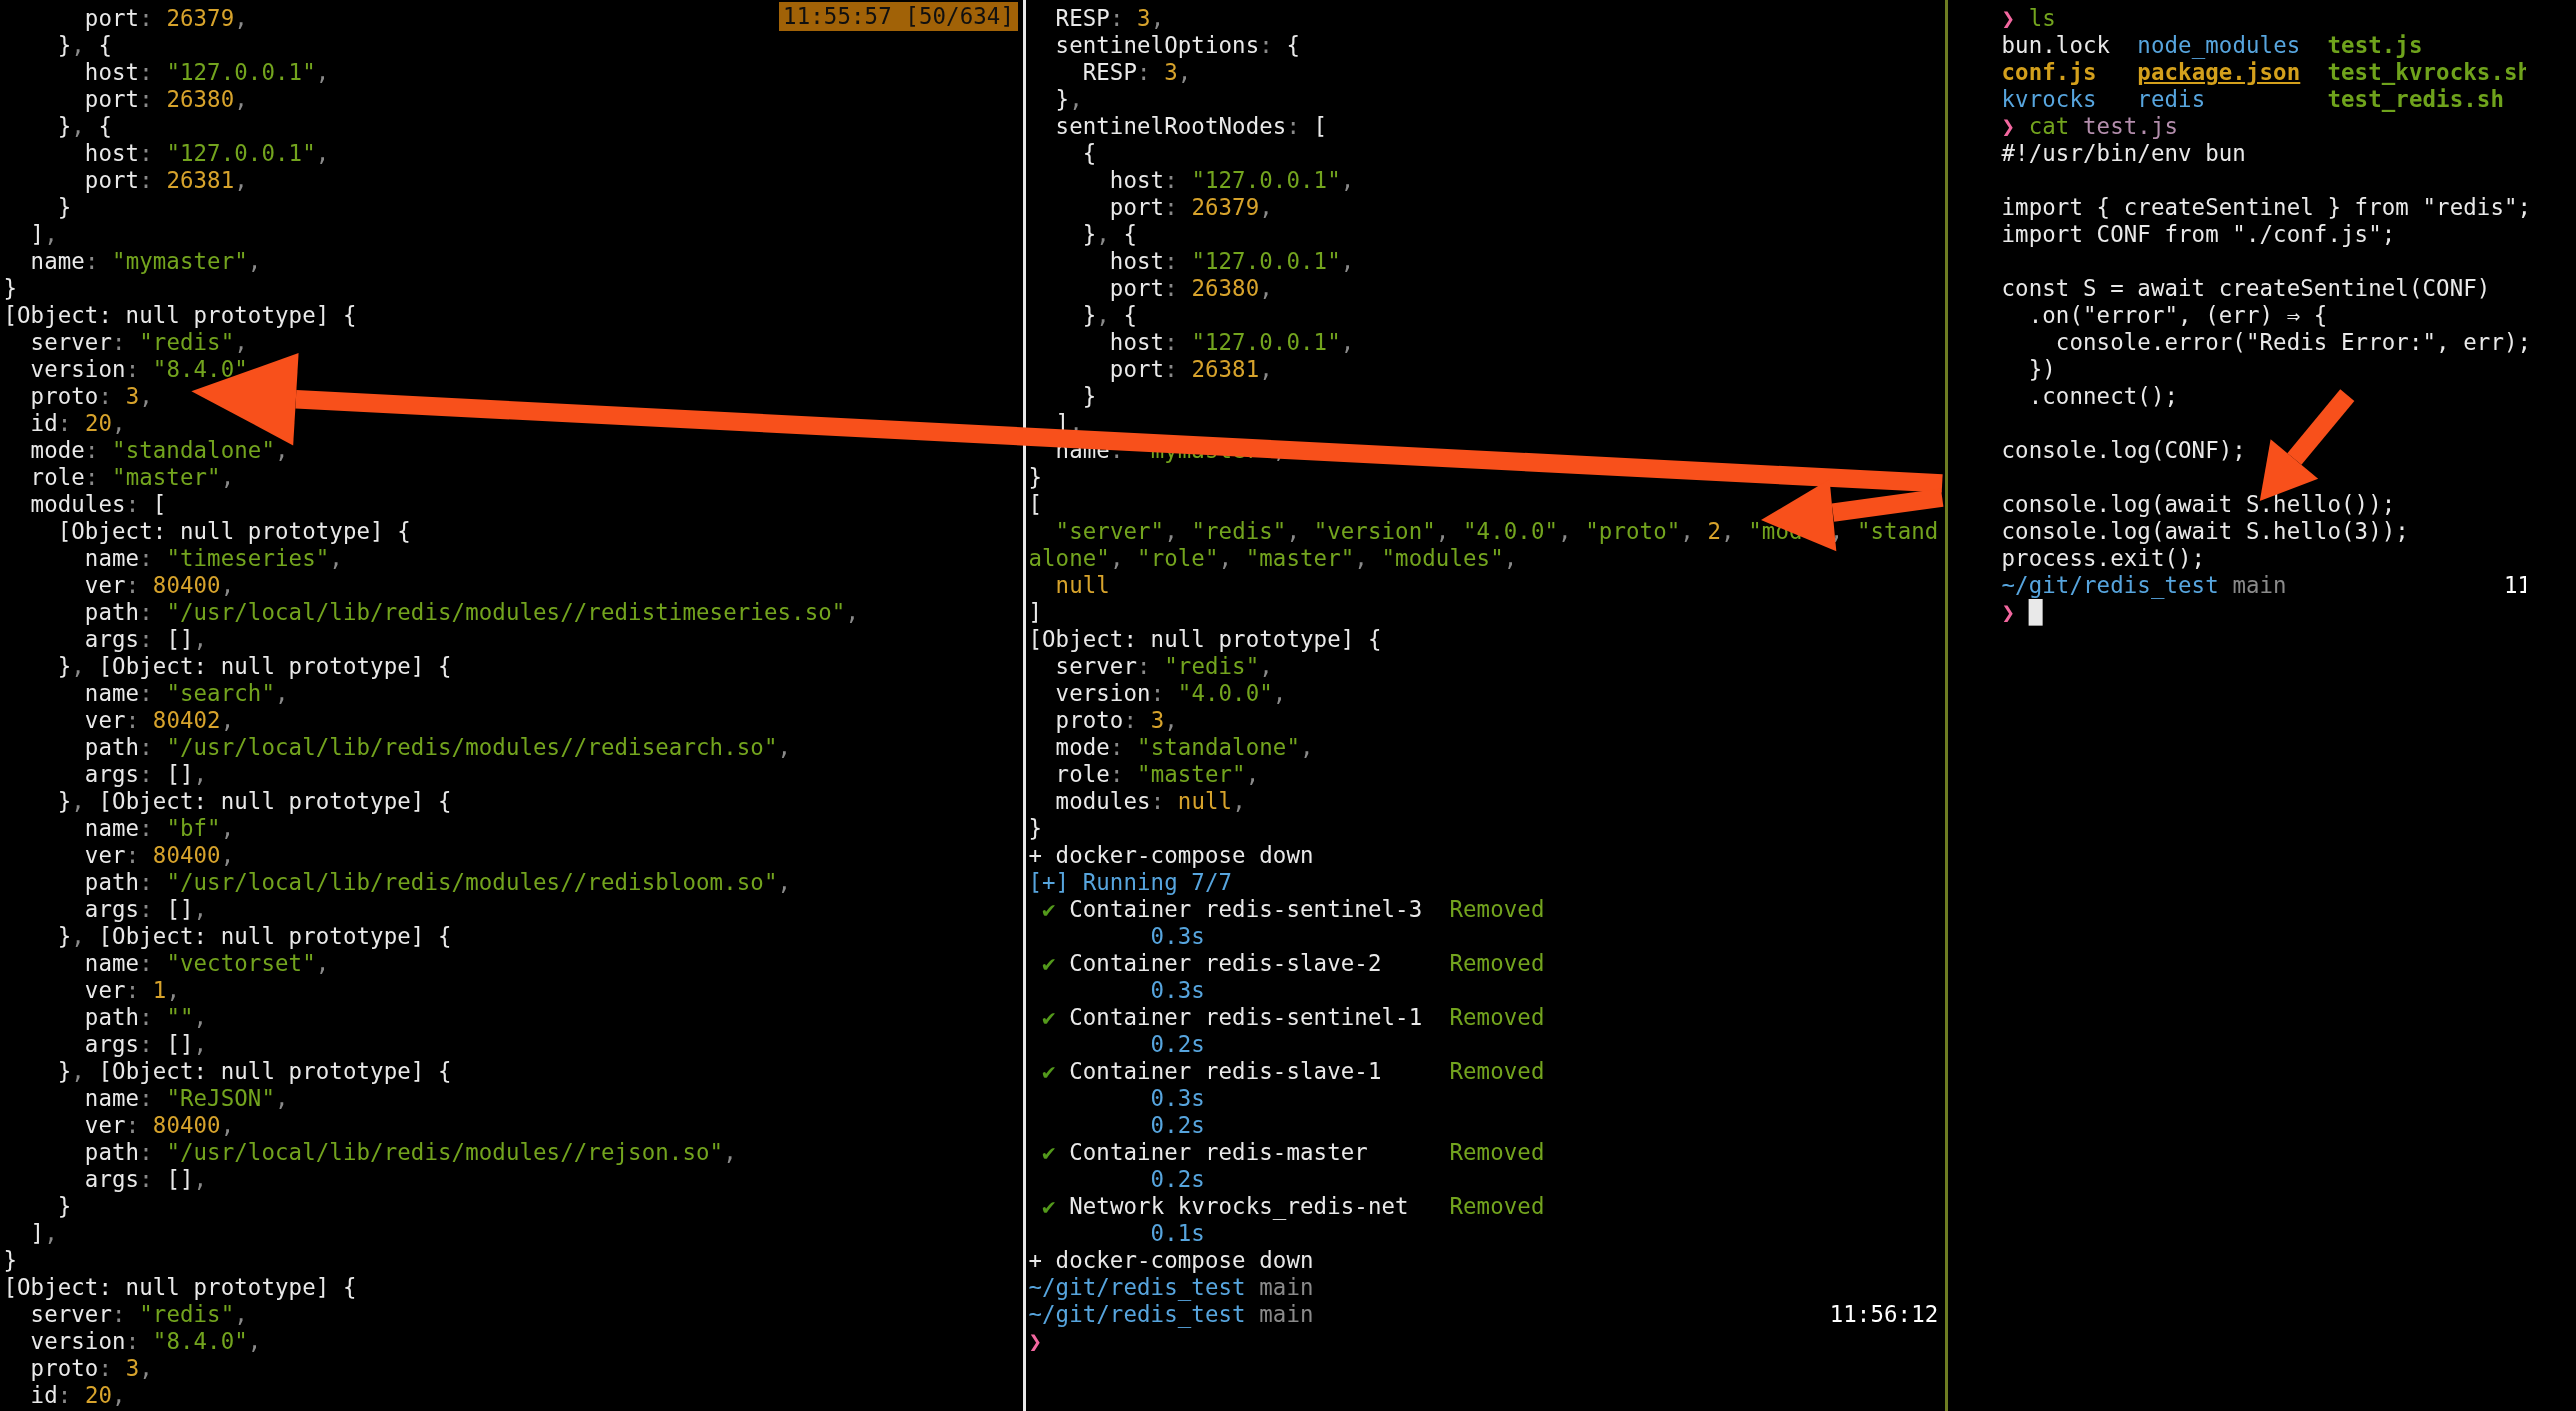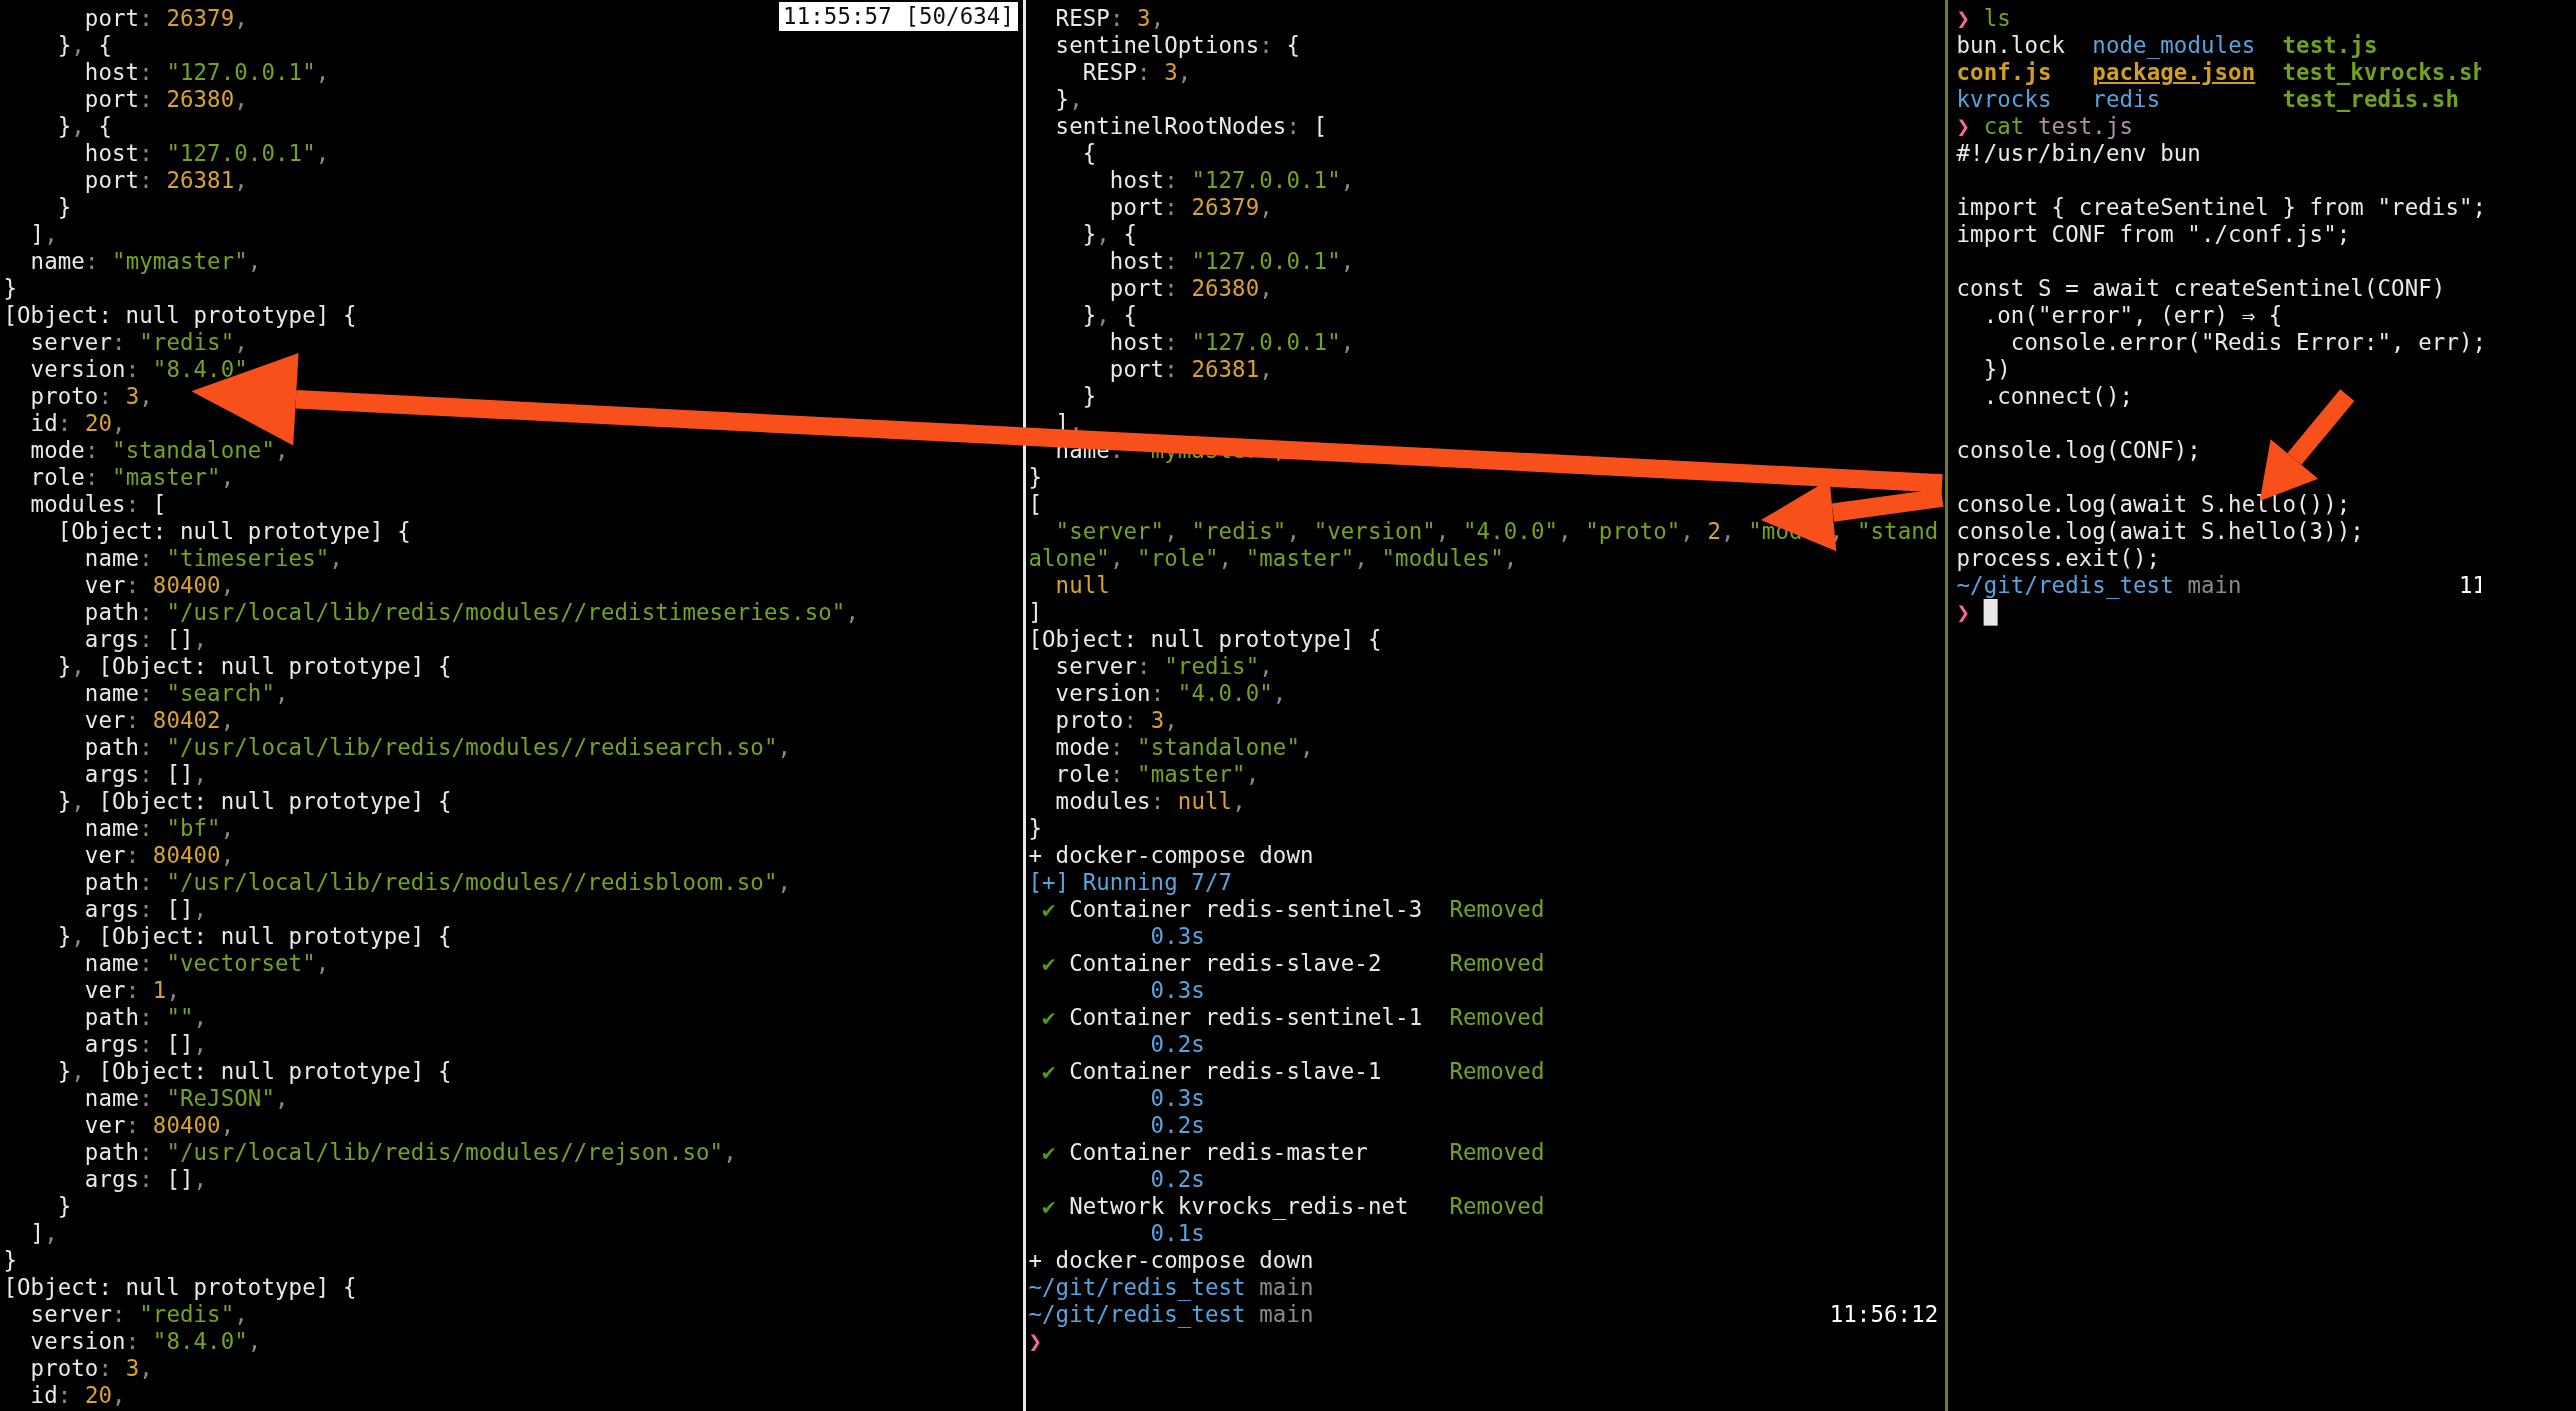--- a/index.html
+++ b/index.html
@@ -1,39 +1,39 @@
 <!DOCTYPE html>
 <html style="font-size:11px"><head>
 <meta charset="utf-8">
 <style>
   html,body{margin:0;padding:0;background:#000;}
   body{position:relative;width:2576px;height:1412px;overflow:hidden;
        font-family:"DejaVu Sans Mono",monospace;font-size:22.4px;letter-spacing:0.1px;}
   .pane{position:absolute;top:0;height:1412px;overflow:hidden;z-index:1;border-radius:20px;}
   #pane-left{left:0;width:1023px;padding:5.4px 0 0 3.4px;box-sizing:border-box;}
   #pane-middle{left:1027px;width:917px;padding:5.4px 0 0 1.4px;box-sizing:border-box;}
-  #pane-right{left:1949px;width:532px;padding:5.4px 0 0 7.5px;box-sizing:border-box;}
+  #pane-right{left:1994px;width:532px;padding:5.4px 0 0 7.5px;box-sizing:border-box;}
   .divider{position:absolute;top:0;height:1412px;width:2.7px;z-index:2;}
   #divider-1{left:1023px;background:#e9e9e9;}
   #divider-2{left:1945px;background:#6e7d22;}
   .row{height:27px;line-height:27px;white-space:pre;}
   .c-w{color:#e9e9e9;}
   .c-gy{color:#8a8a8a;}
   .c-gn{color:#73a41e;}
   .c-gnb{color:#6fa31c;font-weight:bold;}
   .c-ck{color:#53991b;}
   .c-gd{color:#d7a32c;}
   .c-gdb{color:#d4a01c;font-weight:bold;}
   .c-gdbu{color:#d4a01c;font-weight:bold;text-decoration:underline;}
   .c-bl{color:#57a5de;}
   .c-lg{color:#ffffff;}
   .c-pk{color:#f2679f;}
   .c-pu{color:#b48ead;}
   #clock-badge{position:absolute;left:779px;top:2px;height:28.5px;line-height:28.5px;
-       padding:0 4.1px;background:#ffffff;color:#101010;z-index:5;white-space:pre;}
+       padding:0 4.1px;background:#a16207;color:#101010;z-index:5;white-space:pre;}
   #annotations{position:absolute;left:0;top:0;width:2576px;height:1412px;
        z-index:10;pointer-events:none;}
 </style>
 </head>
 <body>
 
 <div class="pane" id="pane-left">
     <div class="row"><span class="c-w">      port</span><span class="c-gy">: </span><span class="c-gd">26379</span><span class="c-gy">,</span></div>
     <div class="row"><span class="c-w">    }</span><span class="c-gy">, </span><span class="c-w">{</span></div>
     <div class="row"><span class="c-w">      host</span><span class="c-gy">: </span><span class="c-gn">"127.0.0.1"</span><span class="c-gy">,</span></div>

